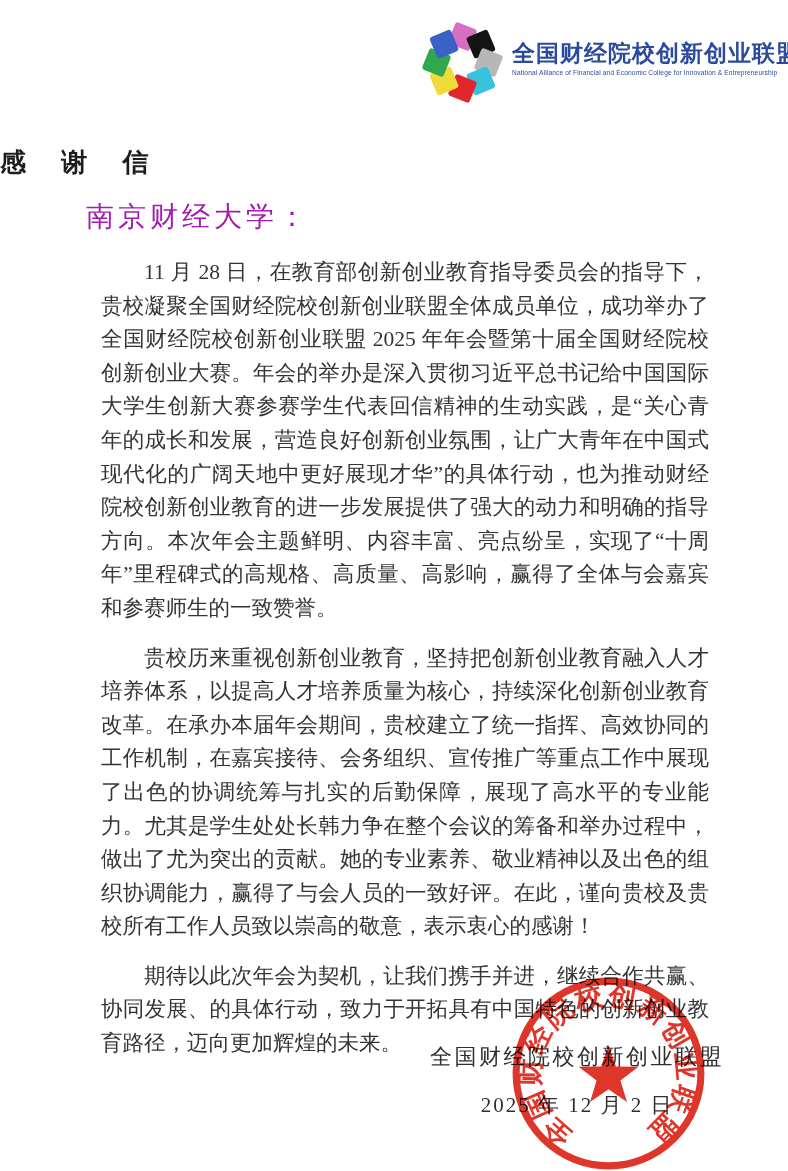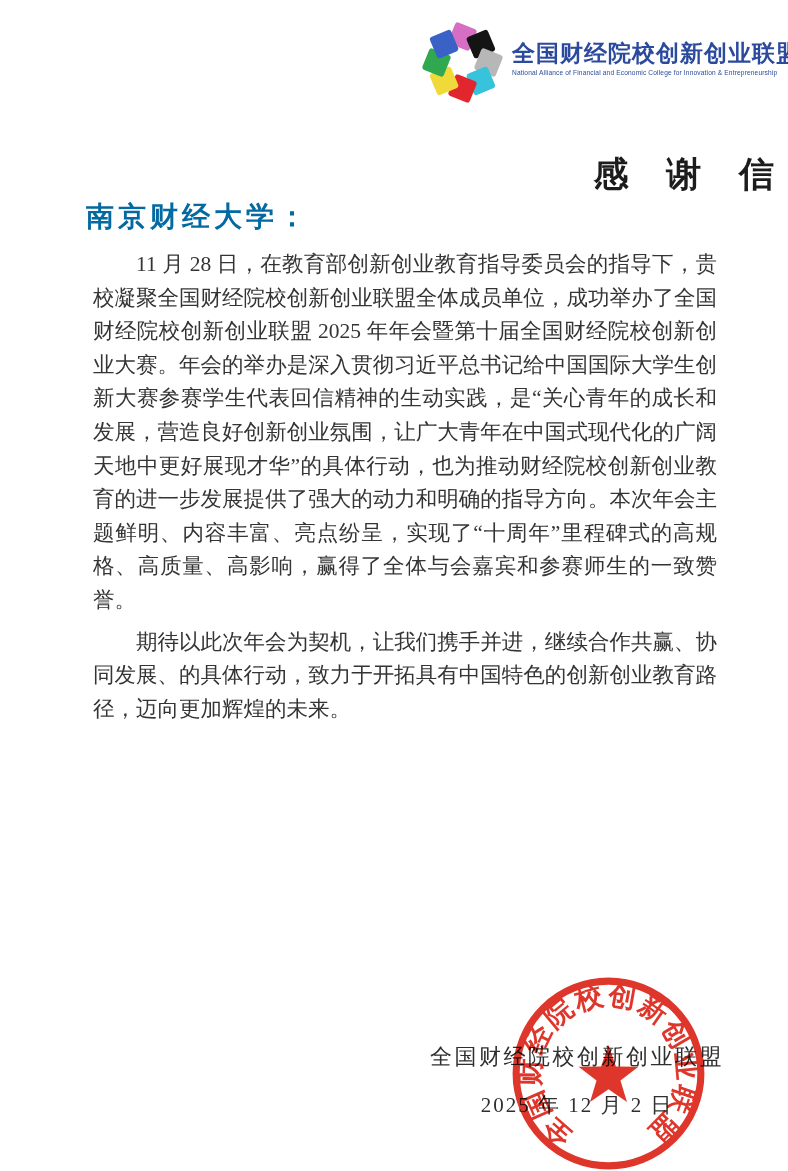--- a/index.html
+++ b/index.html
@@ -33,37 +33,37 @@
     font-family:"Liberation Sans","DejaVu Sans",sans-serif;font-weight:bold;
     font-size:23px;line-height:26px;letter-spacing:1px;white-space:nowrap;
   }
   .logo-en{
     font-family:"Liberation Sans","DejaVu Sans",sans-serif;
     font-size:6.6px;line-height:9px;margin-top:2px;letter-spacing:.15px;white-space:nowrap;
   }
 
   
   .title{
-    position:absolute;top:128px;left:0;width:100%;text-align:right;
+    position:absolute;top:128px;left:0;width:100%;text-align:left;
     font-family:"Liberation Sans","DejaVu Sans",sans-serif;
-    font-size:35px;font-weight:bold;letter-spacing:14px;color:#1c1c1c;
+    font-size:26px;font-weight:bold;letter-spacing:14px;color:#1c1c1c;
   }
 
   
   .salutation{
     position:absolute;left:86px;top:198px;
-    font-size:28px;font-weight:bold;color:#0369a1;letter-spacing:4px;
+    font-size:28px;font-weight:normal;color:#a21caf;letter-spacing:4px;
   }
 
   
   .body-text{
     position:absolute;left:85px;top:240px;width:640px;
     font-size:21.5px;line-height:33.6px;text-align:justify;color:#343434;
   }
-  .body-text p{margin:8px;text-indent:2em;}
+  .body-text p{margin:16px;text-indent:2em;}
 
   
   .sign{
     position:absolute;right:64px;top:1042px;text-align:center;color:#2f2f2f;
   }
   .sign .org{font-size:22px;letter-spacing:2.5px;white-space:nowrap;}
   .sign .date{font-size:21px;letter-spacing:2px;margin-top:19px;}
 
   
   .stamp{
@@ -98,20 +98,21 @@
       <div class="logo-en" style="color: rgb(43, 74, 158);">National Alliance of Financial and Economic College for Innovation &amp; Entrepreneurship</div>
     </div>
   </header>
 
   <h1 class="title">感 谢 信</h1>
 
   <div class="salutation">南京财经大学：</div>
 
   <div class="body-text" id="letter-paragraphs">
       <p>11 月 28 日，在教育部创新创业教育指导委员会的指导下，贵校凝聚全国财经院校创新创业联盟全体成员单位，成功举办了全国财经院校创新创业联盟 2025 年年会暨第十届全国财经院校创新创业大赛。年会的举办是深入贯彻习近平总书记给中国国际大学生创新大赛参赛学生代表回信精神的生动实践，是“关心青年的成长和发展，营造良好创新创业氛围，让广大青年在中国式现代化的广阔天地中更好展现才华”的具体行动，也为推动财经院校创新创业教育的进一步发展提供了强大的动力和明确的指导方向。本次年会主题鲜明、内容丰富、亮点纷呈，实现了“十周年”里程碑式的高规格、高质量、高影响，赢得了全体与会嘉宾和参赛师生的一致赞誉。</p>
+      <p>贵校历来重视创新创业教育，坚持把创新创业教育融入人才培养体系，以提高人才培养质量为核心，持续深化创新创业教育改革。在承办本届年会期间，贵校建立了统一指挥、高效协同的工作机制，在嘉宾接待、会务组织、宣传推广等重点工作中展现了出色的协调统筹与扎实的后勤保障，展现了高水平的专业能力。尤其是学生处处长韩力争在整个会议的筹备和举办过程中，做出了尤为突出的贡献。她的专业素养、敬业精神以及出色的组织协调能力，赢得了与会人员的一致好评。在此，谨向贵校及贵校所有工作人员致以崇高的敬意，表示衷心的感谢！</p>
       <p>期待以此次年会为契机，让我们携手并进，继续合作共赢、协同发展、的具体行动，致力于开拓具有中国特色的创新创业教育路径，迈向更加辉煌的未来。</p>
     </div>
 
   <div class="sign">
     <div class="org">全国财经院校创新创业联盟</div>
     <div class="date">2025 年 12 月 2 日</div>
   </div>
 
   <svg class="stamp" viewBox="0 0 200 200">
     <defs>

